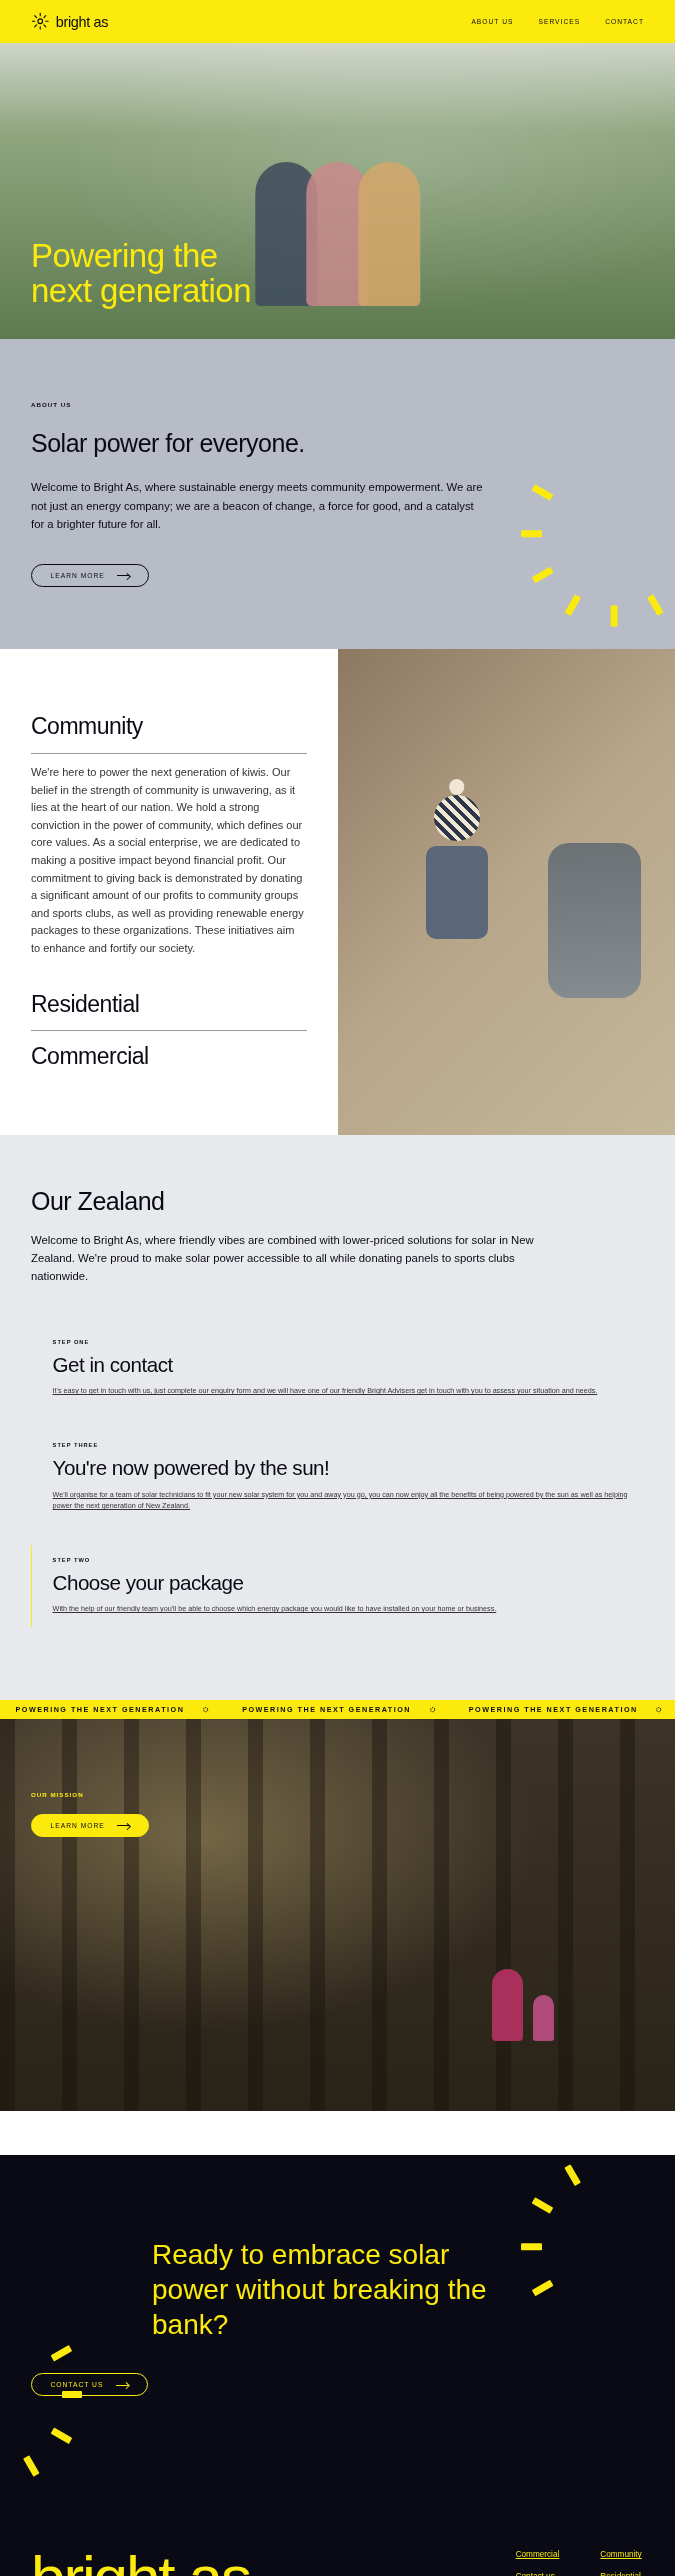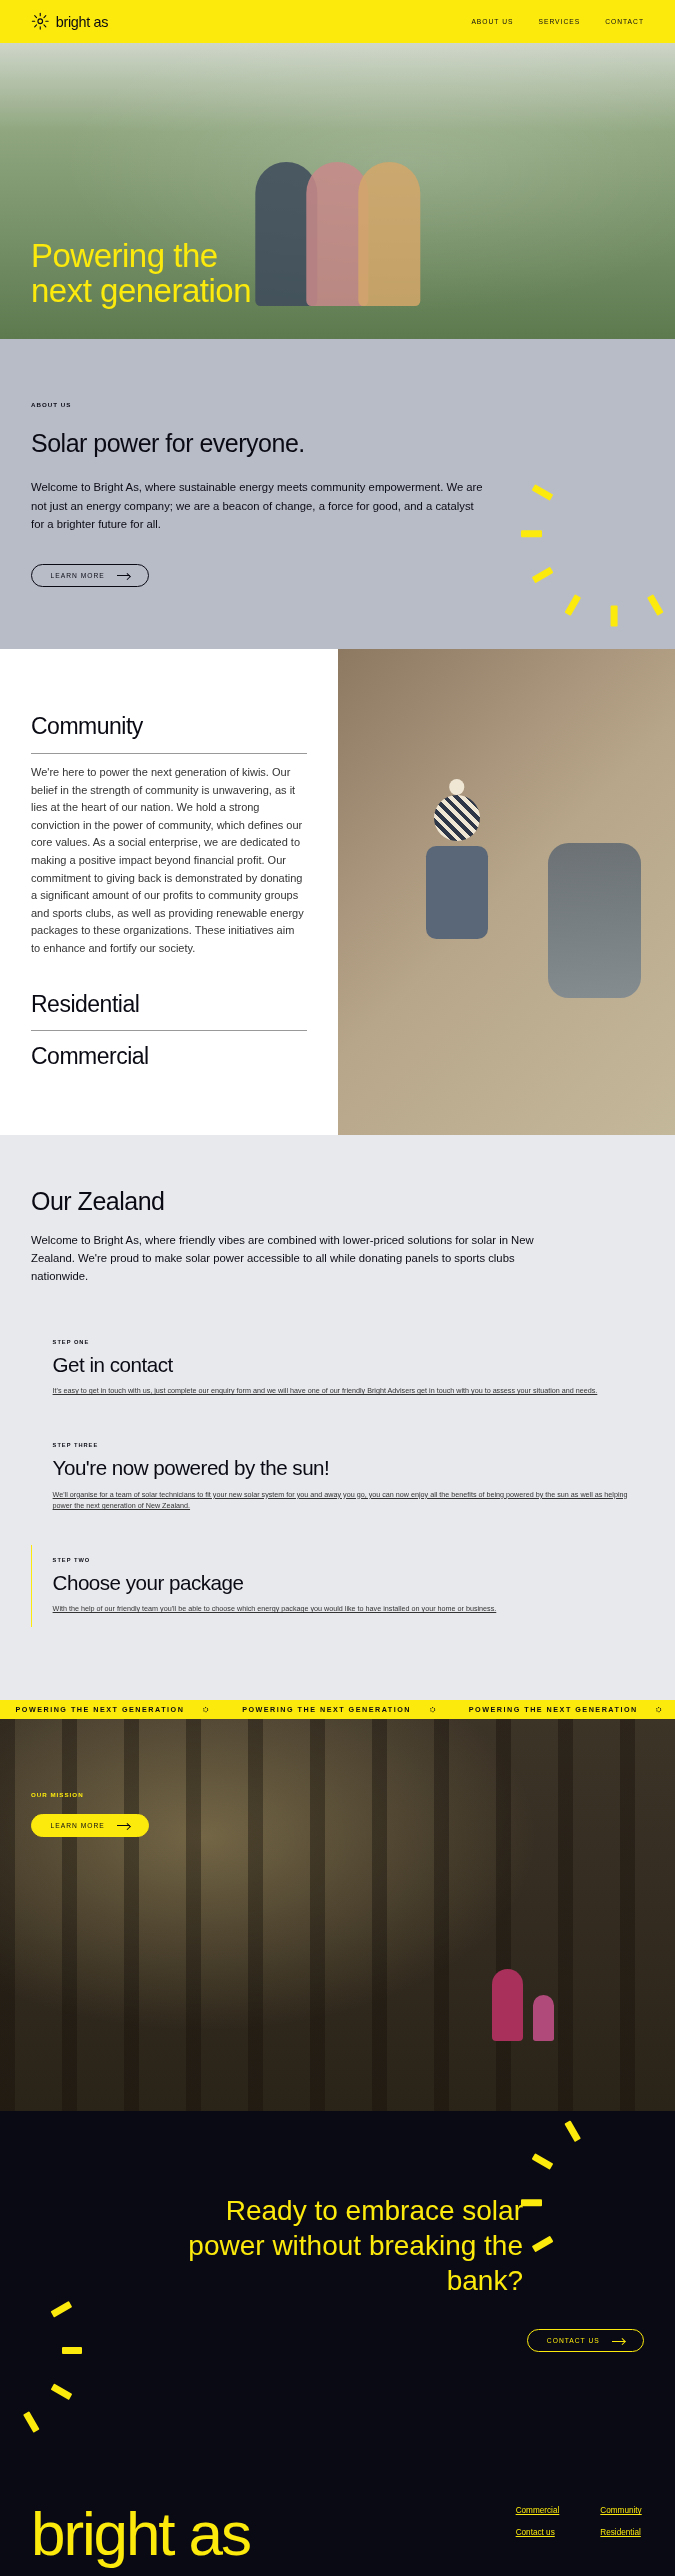--- a/index.html
+++ b/index.html
@@ -64,21 +64,21 @@
 .trees{position:absolute;left:0;right:0;top:0;bottom:0;background:repeating-linear-gradient(90deg,rgba(20,15,10,0.4) 0 15.5px,transparent 15.5px 62px);}
 .mission-content{position:relative;z-index:2;}
 .mission-label{font-size:6.2px;letter-spacing:1px;color:var(--yellow);font-weight:700;margin-bottom:15.5px;}
 .mission h2{font-size:23px;line-height:1.35;color:var(--yellow);font-weight:400;max-width:464px;margin-bottom:31px;}
 .mission h2 .white{color:#fff;}
 .walkers{position:absolute;right:18%;bottom:18%;display:flex;gap:10.3px;}
 .walker{width:31px;height:72px;border-radius:15.5px 15.5px 4.1px 4.1px;}
 .walker.adult{background:#a8305a;}
 .walker.kid{width:20.6px;height:46px;background:#b04a7a;align-self:flex-end;}
 
-.cta{background:var(--dark);padding:82px 31px;text-align:right;position:relative;overflow:hidden;}
+.cta{background:var(--dark);padding:82px 31px;text-align:left;position:relative;overflow:hidden;margin-top:44px;}
 .cta h2{font-size:28px;line-height:1.25;color:var(--yellow);font-weight:500;max-width:371px;margin:0 auto 31px;}
 .cta .sun-deco.left{left:-31px;bottom:31px;}
 .cta .sun-deco.right{right:-31px;top:31px;}
 
 .footer{background:var(--dark);color:#fff;padding:72px 31px 20.6px;}
 .footer-top{display:flex;justify-content:space-between;align-items:flex-start;margin-bottom:62px;}
 .footer-brand h1{font-size:62px;color:var(--yellow);font-weight:500;letter-spacing:-2.1px;line-height:0.9;margin-bottom:12.4px;}
 .footer-brand p{color:var(--yellow);font-size:10px;}
 .footer-links{display:grid;grid-template-columns:1fr 1fr;gap:12.4px 41px;}
 .footer-links a{color:var(--yellow);text-decoration:underline;font-size:8.2px;}

